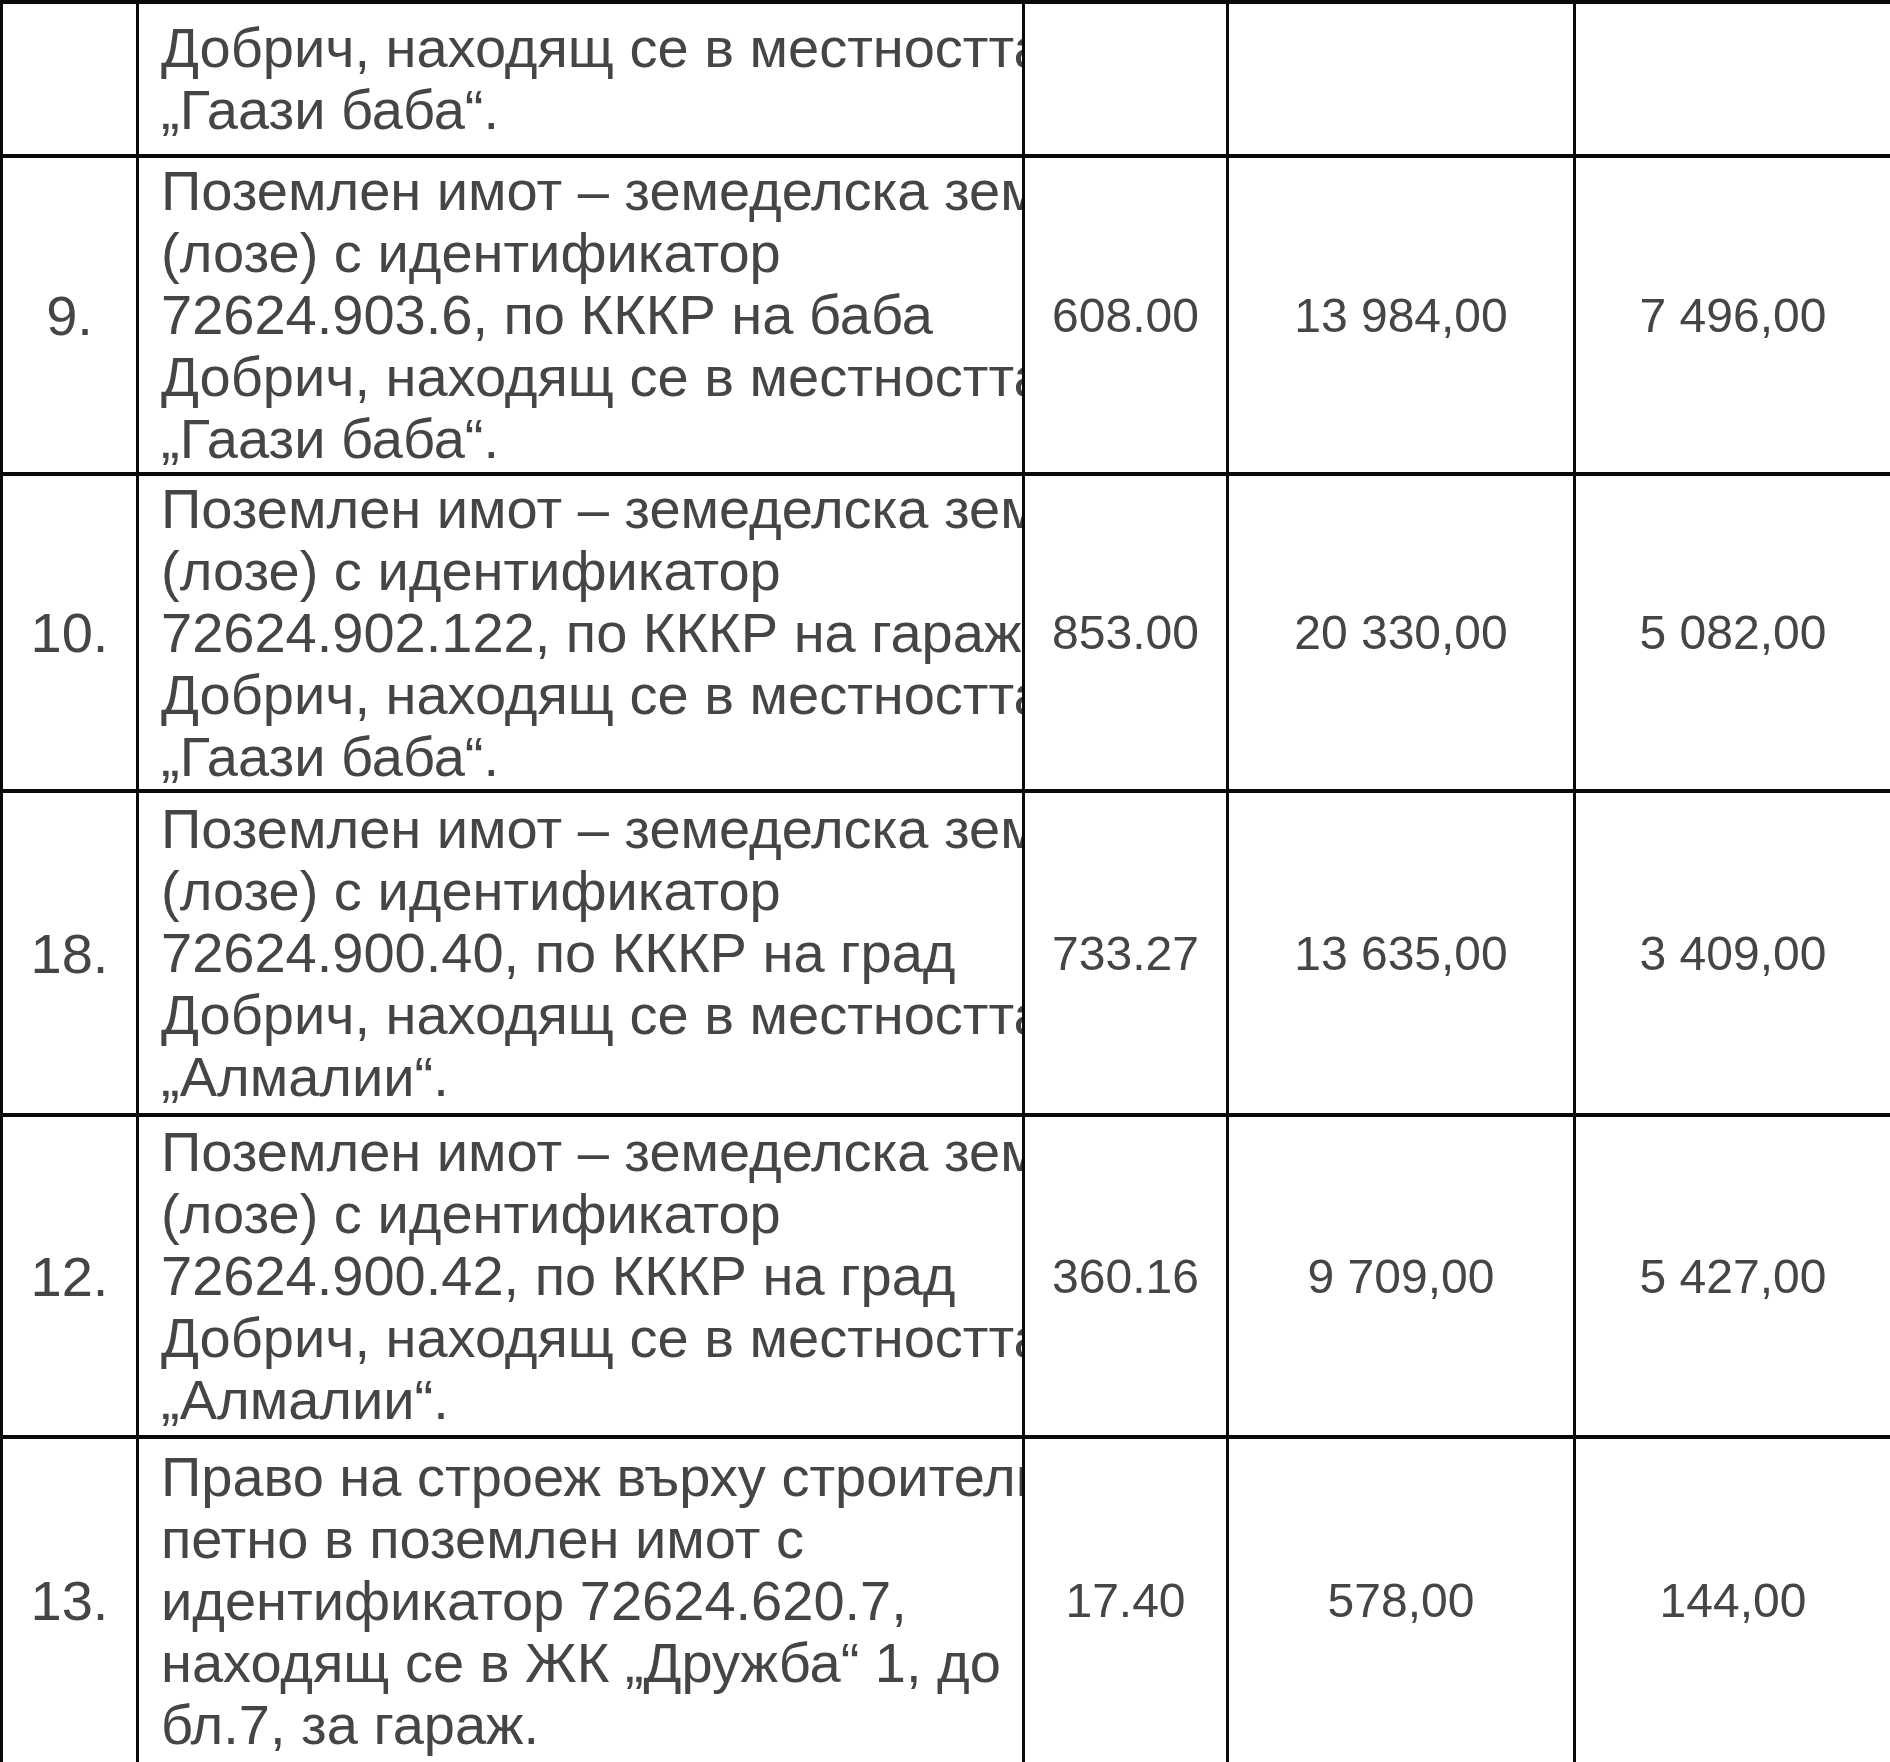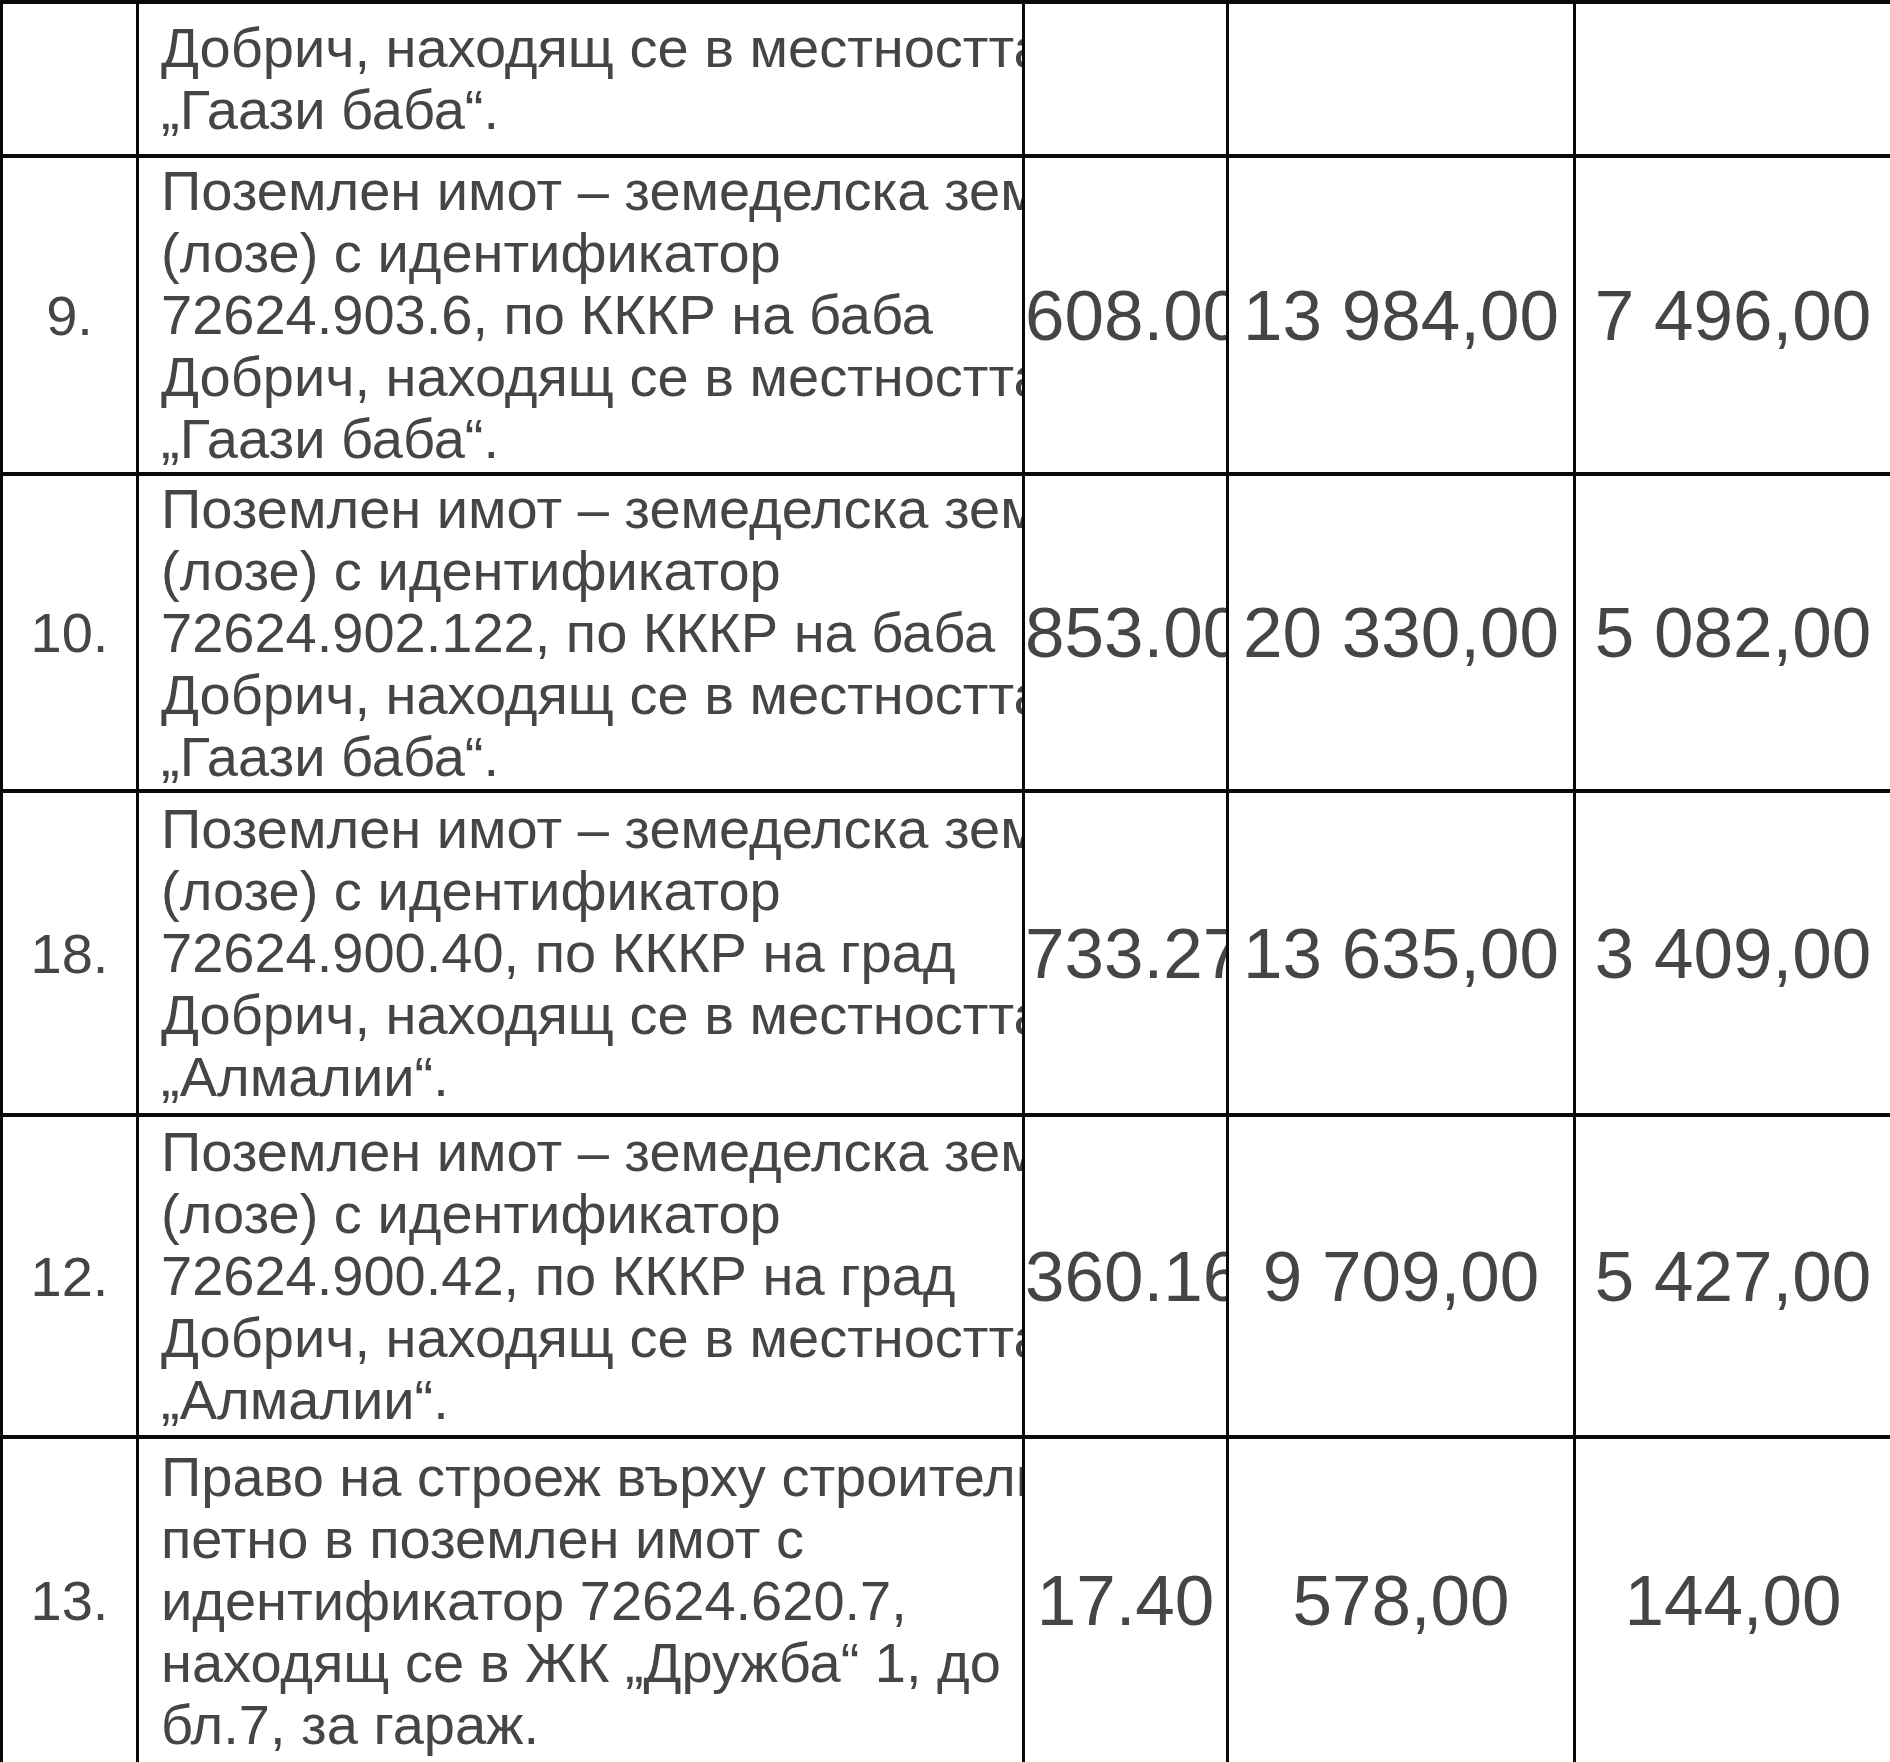--- a/index.html
+++ b/index.html
@@ -53,21 +53,21 @@
     padding-left: 22px;
     padding-right: 6px;
   }
   .dl {
     font-size: 56px;
     line-height: 62px;
     white-space: nowrap;
   }
   td.val {
     text-align: center;
-    font-size: 71px;
+    font-size: 48px;
   }
 </style>
 </head>
 <body>
 
 <div class="doc">
   <table class="props">
     <colgroup>
       <col class="c-num">
       <col class="c-desc">
@@ -105,21 +105,21 @@
       <td class="val">13 984,00</td>
       <td class="val">7 496,00</td>
     </tr>
 
     <tr class="r2">
       <td class="num">10.</td>
       <td class="desc">
         <div class="dwrap">
           <div class="dl">Поземлен имот – земеделска земя</div>
           <div class="dl">(лозе) с идентификатор</div>
-          <div class="dl">72624.902.122, по КККР на баба</div>
+          <div class="dl">72624.902.122, по КККР на гараж</div>
           <div class="dl">Добрич, находящ се в местността</div>
           <div class="dl">„Гаази баба“.</div>
         </div>
       </td>
       <td class="val">853.00</td>
       <td class="val">20 330,00</td>
       <td class="val">5 082,00</td>
     </tr>
 
     <tr class="r3">

